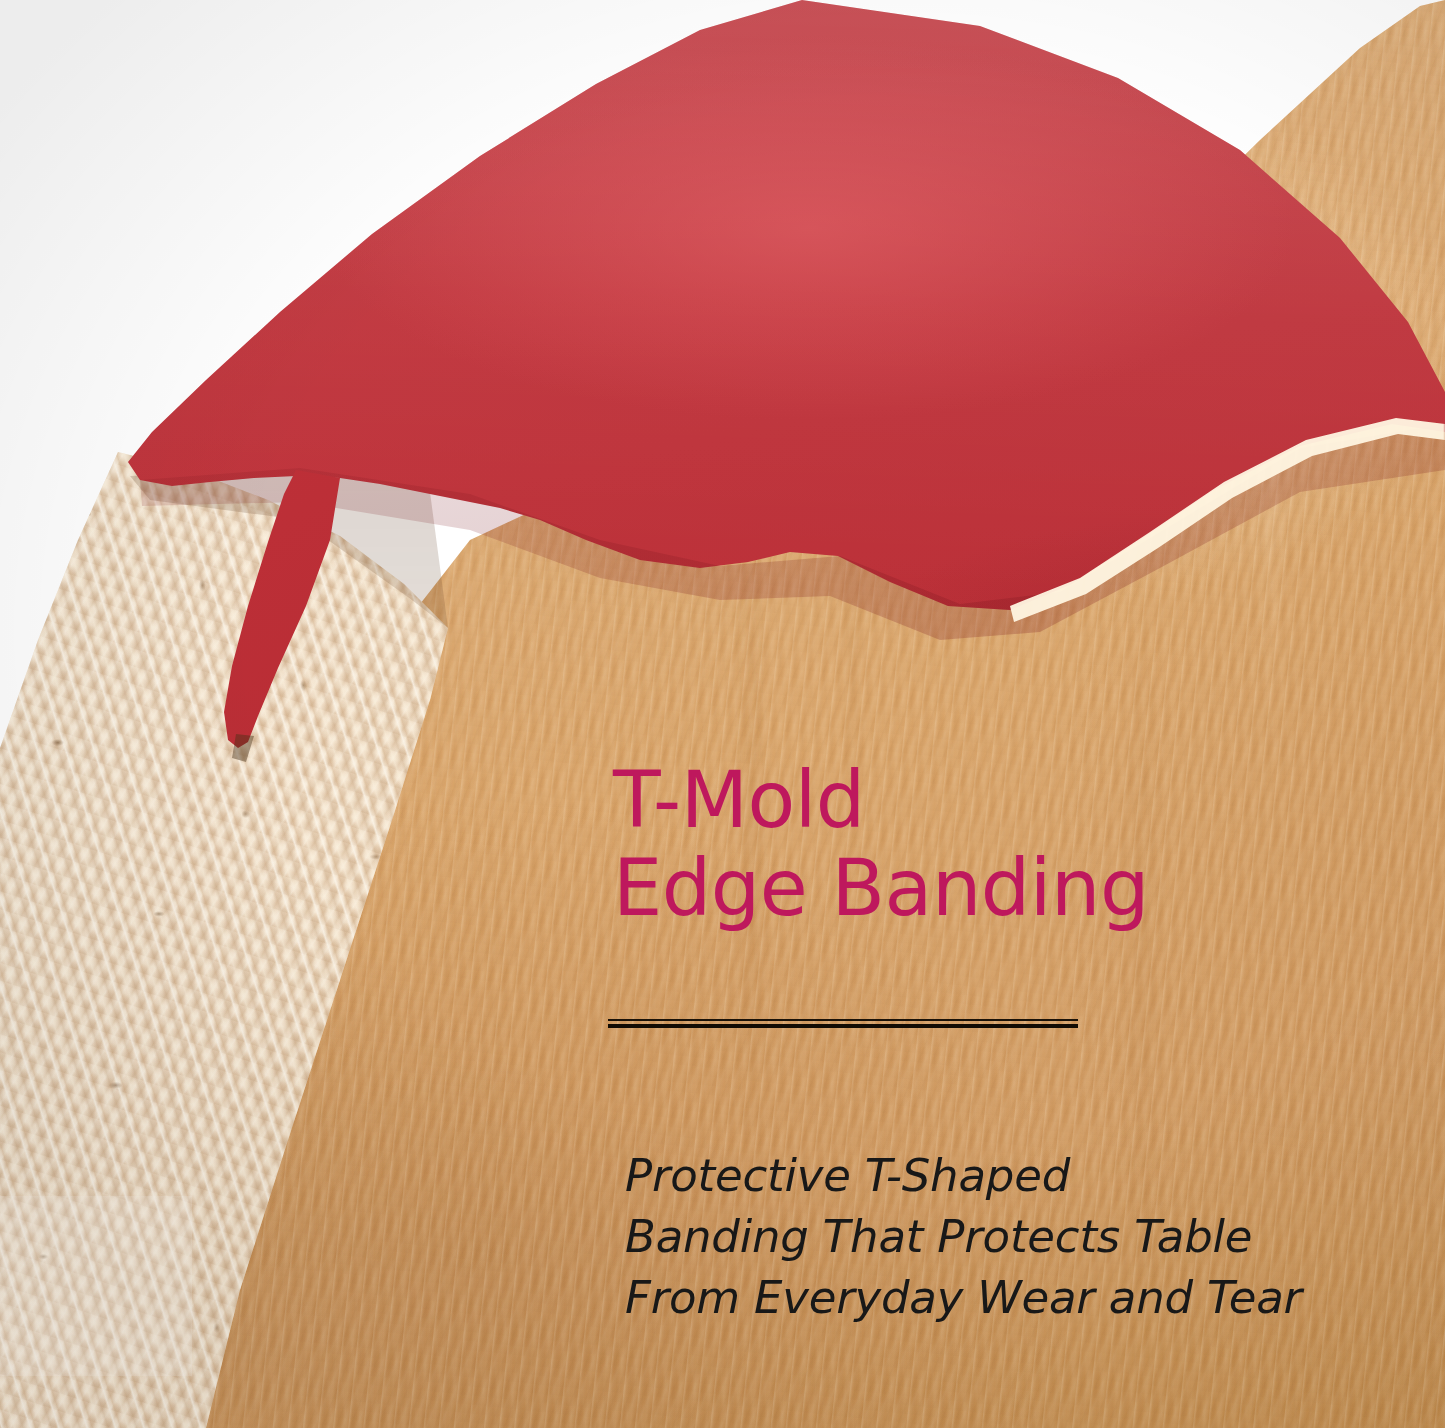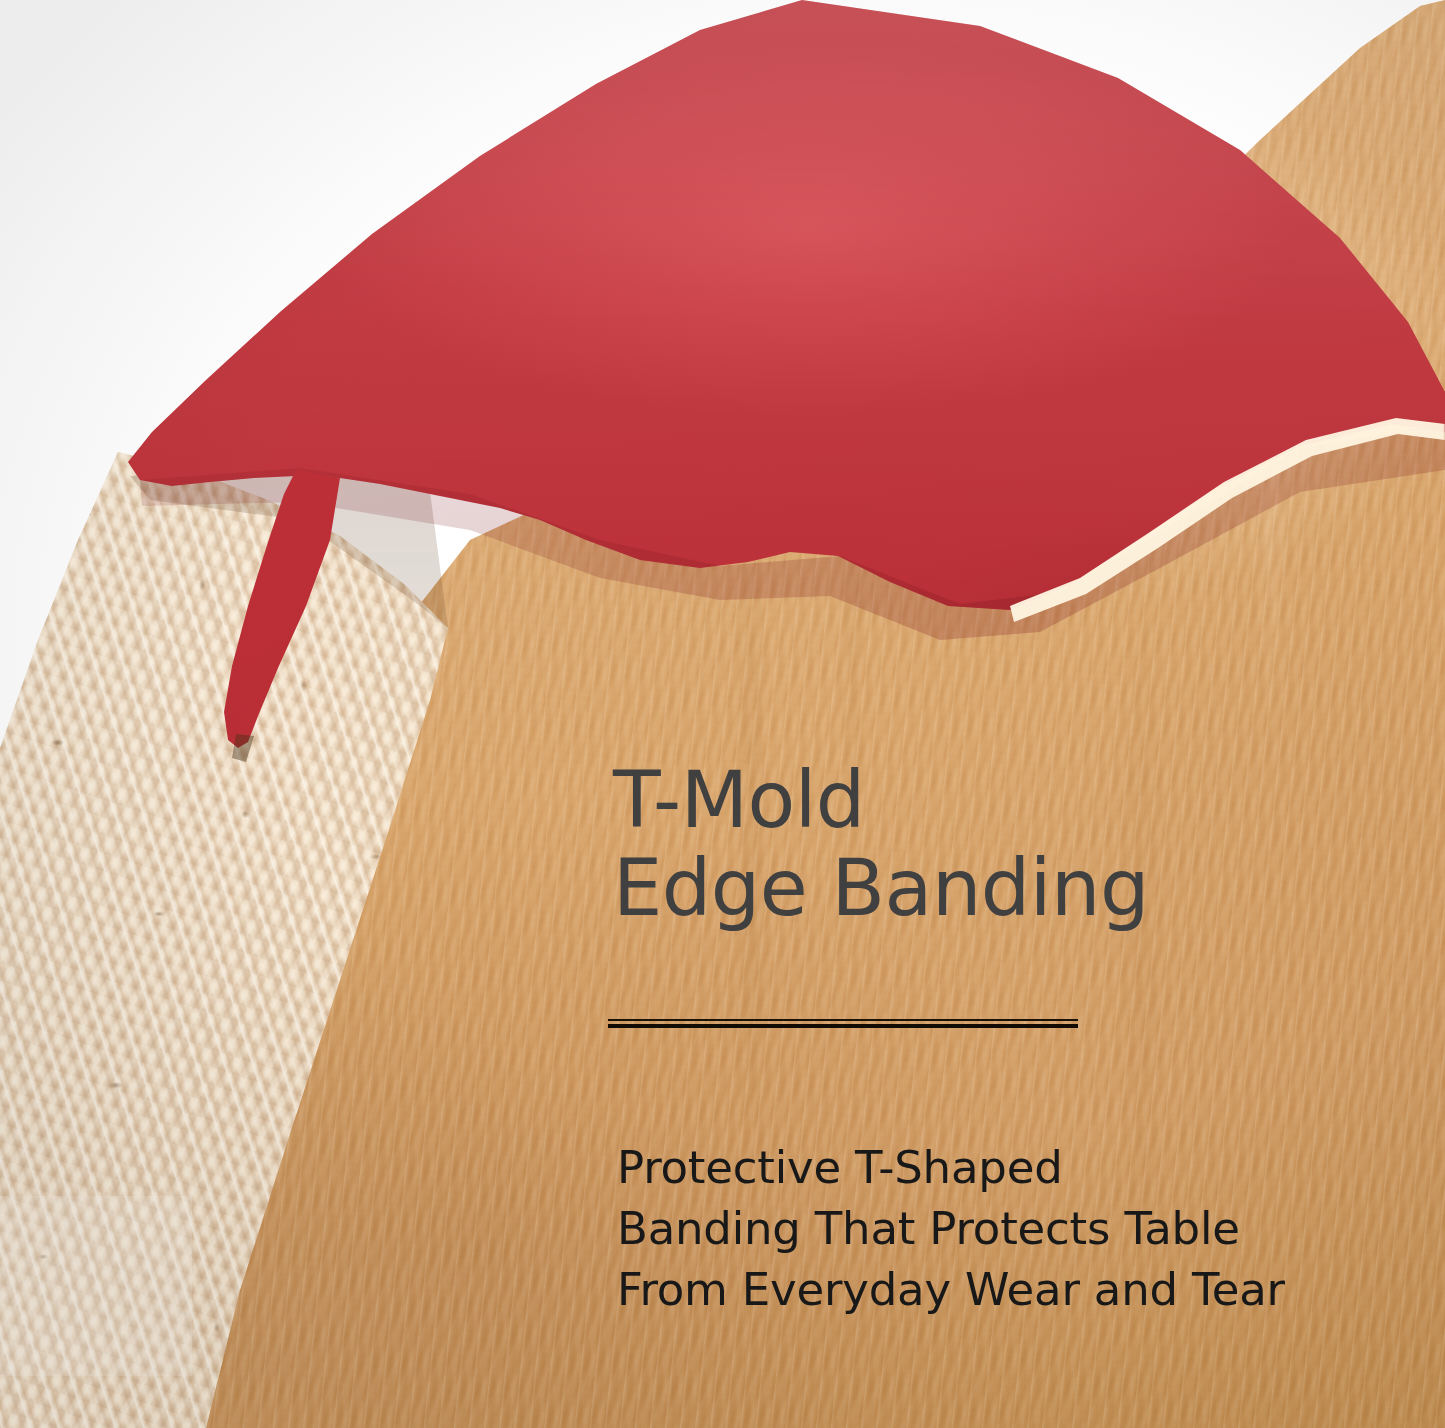--- a/index.html
+++ b/index.html
@@ -435,21 +435,21 @@
     left: 613px;
     top: 756px;
     width: 760px;
   }
   .headline {
     font-family: "DejaVu Sans", sans-serif;
     font-size: 78px;
     line-height: 1.13;
     font-weight: 400;
     letter-spacing: -0.5px;
-    color: #404040;
+    color: #be185d;
     margin: 0;
     white-space: pre-line;
   }
   .divider {
     position: absolute;
     left: 608px;
     top: 1019px;
     width: 470px;
     height: 9px;
   }
@@ -471,22 +471,23 @@
     position: absolute;
     left: 613px;
     top: 1133px;
     width: 770px;
     font-family: "DejaVu Sans", sans-serif;
     font-size: 45px;
     line-height: 1.36;
     font-weight: 400;
     letter-spacing: -0.2px;
     color: #181818;
-    margin: 4px;
+    margin: 12px;
     white-space: pre-line;
+    font-style: italic;
   }
 </style>
 </head>
 <body>
 
 <div id="stage">
 
   <div class="photo-layer">
 
     <div class="wood-face">

